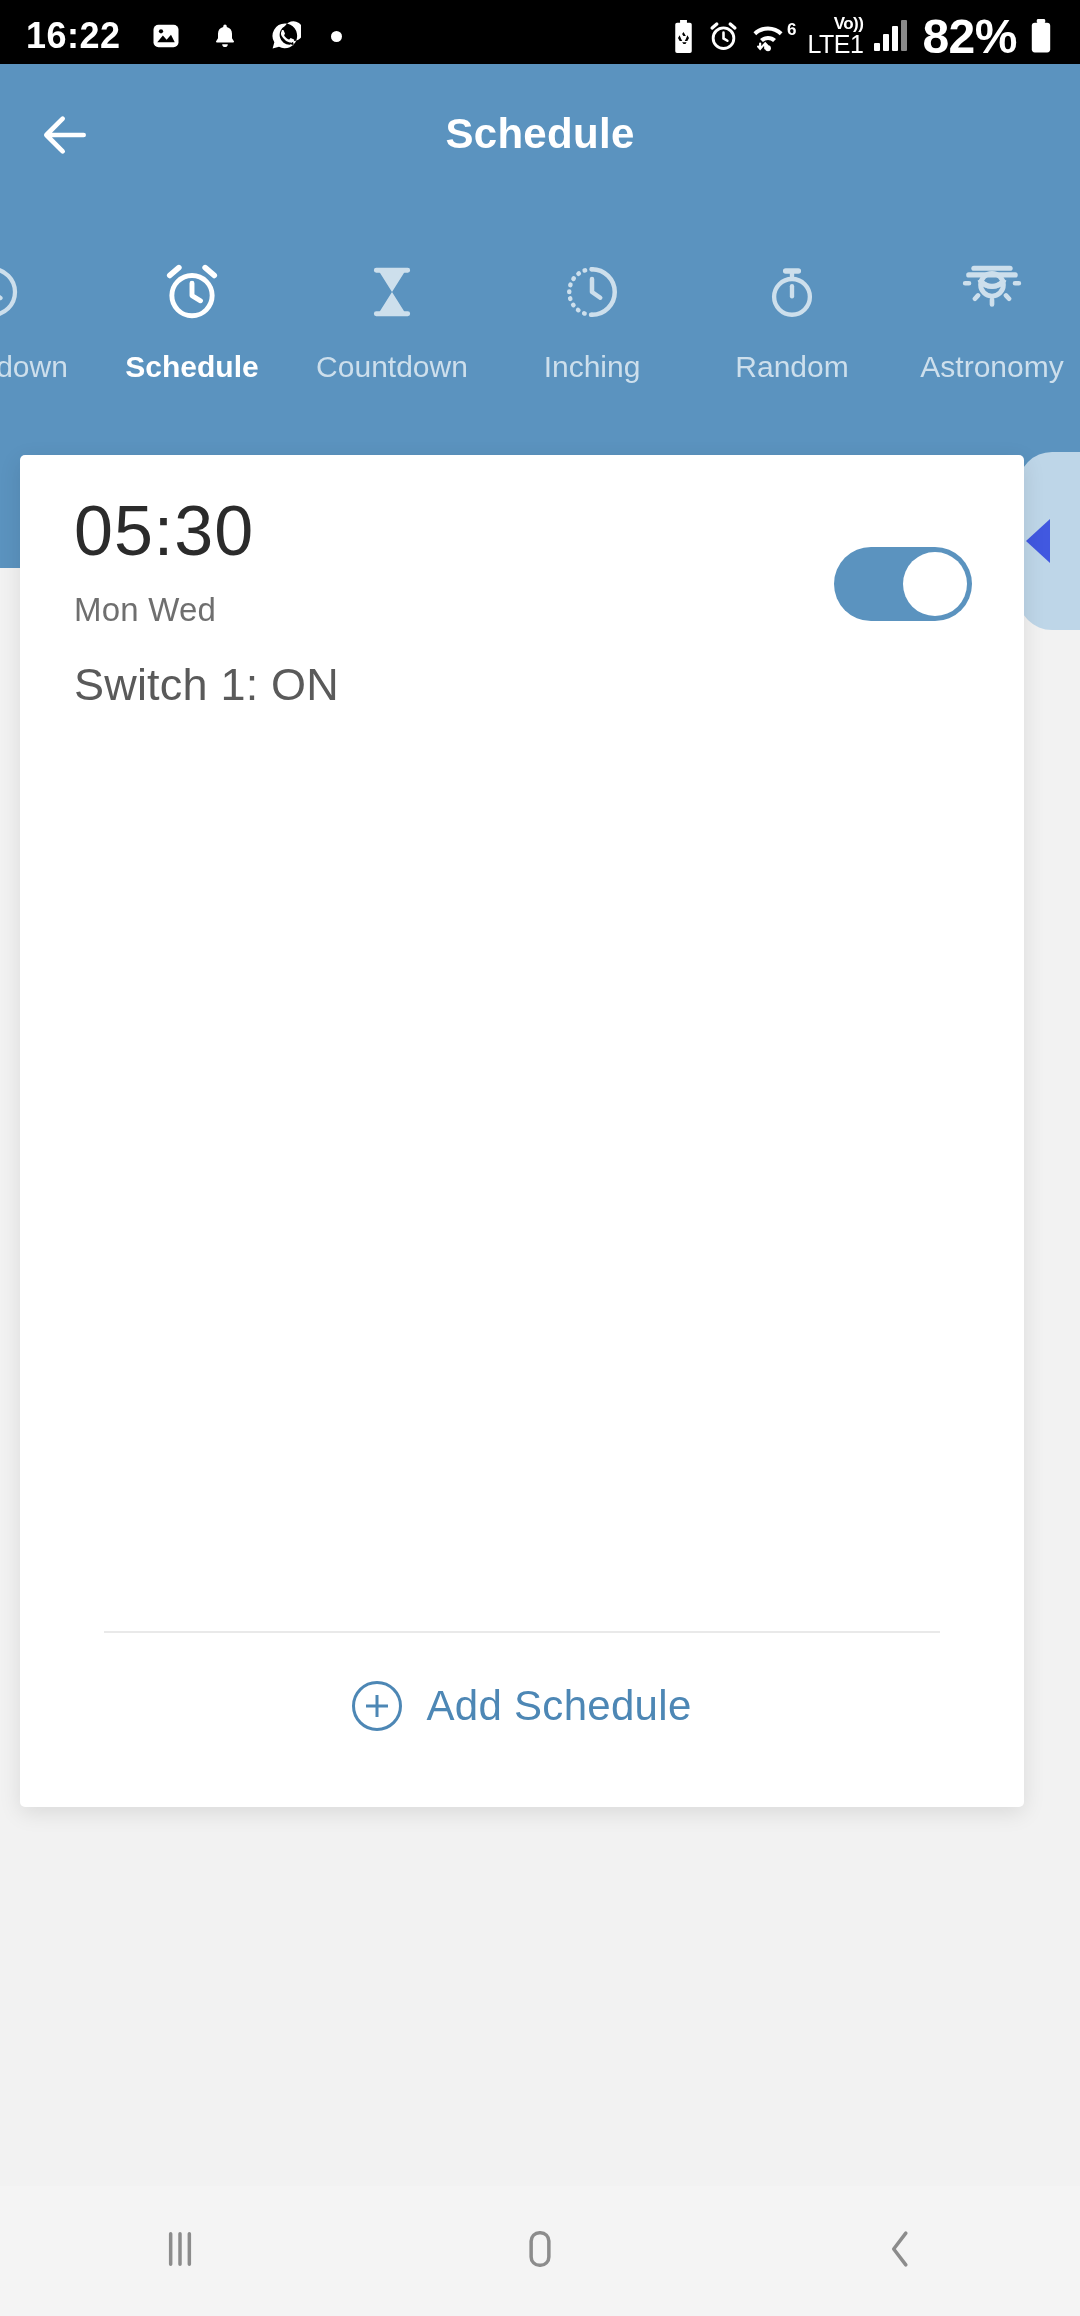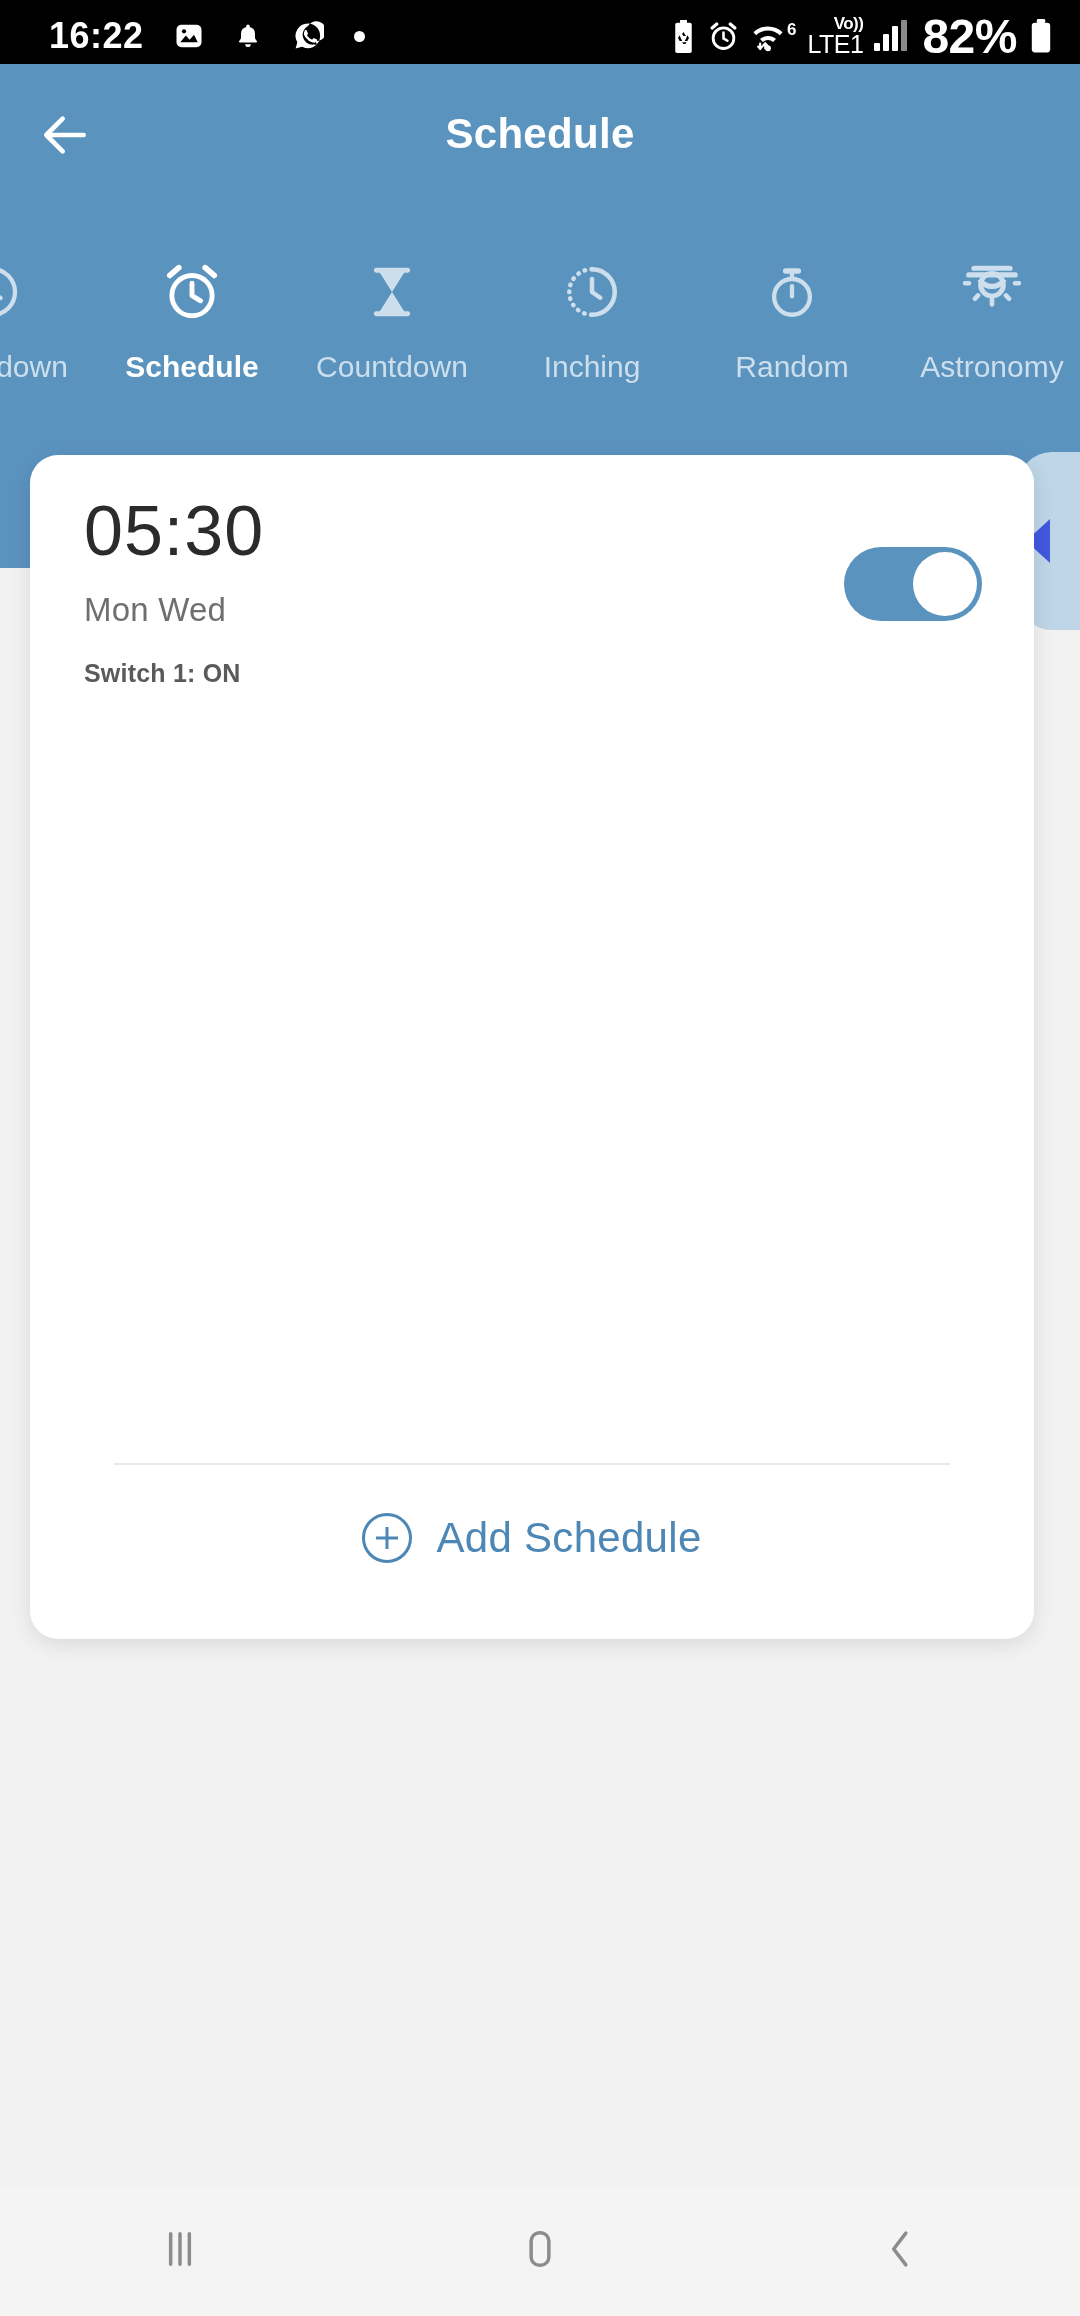--- a/index.html
+++ b/index.html
@@ -11,21 +11,21 @@
   }
   #screen { position:relative; width:1080px; height:2316px; background:#f2f2f2; }
 
   
   #status-bar {
     position:absolute; left:0; top:0; width:1080px; height:72px;
     background:#000; color:#fff;
     display:flex; align-items:center; justify-content:space-between;
     padding:0 26px;
   }
-  .sb-left { display:flex; align-items:center; gap:30px;margin-left:23px; }
+  .sb-left { display:flex; align-items:center; gap:30px; }
   .sb-clock { font-size:36px; font-weight:600; letter-spacing:.5px; line-height:1; }
   .sb-right { display:flex; align-items:center; gap:11px; }
   .sb-ico { display:inline-flex; align-items:center; justify-content:center; }
   .sb-battpct { font-size:48px; font-weight:700; letter-spacing:-.5px; margin-left:4px; }
   .dot-ico { width:11px; height:11px; border-radius:50%; background:#fff; display:inline-block; }
   .volte-wrap { display:flex; flex-direction:column; align-items:flex-end; line-height:1; }
   .volte-top { font-size:17px; font-weight:600; letter-spacing:-.5px; }
   .volte-bot { font-size:25px; font-weight:400; letter-spacing:-.5px; }
   .wifi-wrap { position:relative; display:flex; align-items:flex-end; }
   .wifi-sup { font-size:17px; font-weight:700; margin-left:1px; align-self:flex-start; }
@@ -87,40 +87,40 @@
   }
   #side-tab .arrow {
     width:0; height:0;
     border-top:22px solid transparent;
     border-bottom:22px solid transparent;
     border-right:24px solid #4158e0;
   }
 
   
   #schedule-card {
-    position:absolute; left:30px; top:455px;
-    width:1004px; height:1184px;
-    background:#fff; border-radius:28px;
+    position:absolute; left:20px; top:455px;
+    width:1004px; height:1352px;
+    background:#fff; border-radius:5px;
     box-shadow:0 6px 22px rgba(0,0,0,0.10);
     z-index:8;
     display:flex; flex-direction:column;
   }
   #schedule-list { position:relative; flex:1 1 auto; }
 
   .schedule-item {
     position:relative; padding:40px 54px 0 54px; cursor:pointer;
   }
   .sch-time {
     font-size:70px; color:#2b2b2b; font-weight:400; letter-spacing:1px; line-height:1.05;
   }
   .sch-days {
     margin-top:22px; font-size:33px; color:#6f6f6f; letter-spacing:.2px;
   }
   .sch-switch-state {
-    margin-top:30px; font-size:25px; color:#5a5a5a; letter-spacing:.2px;font-weight:bold;
+    margin-top:30px; font-size:45px; color:#5a5a5a; letter-spacing:.2px;
   }
   .sch-toggle {
     position:absolute; right:52px; top:92px;
     width:138px; height:74px; border-radius:37px;
     background:#5b93bf; cursor:pointer;
   }
   .sch-toggle .knob {
     position:absolute; top:5px; right:5px;
     width:64px; height:64px; border-radius:50%;
     background:#fff;

